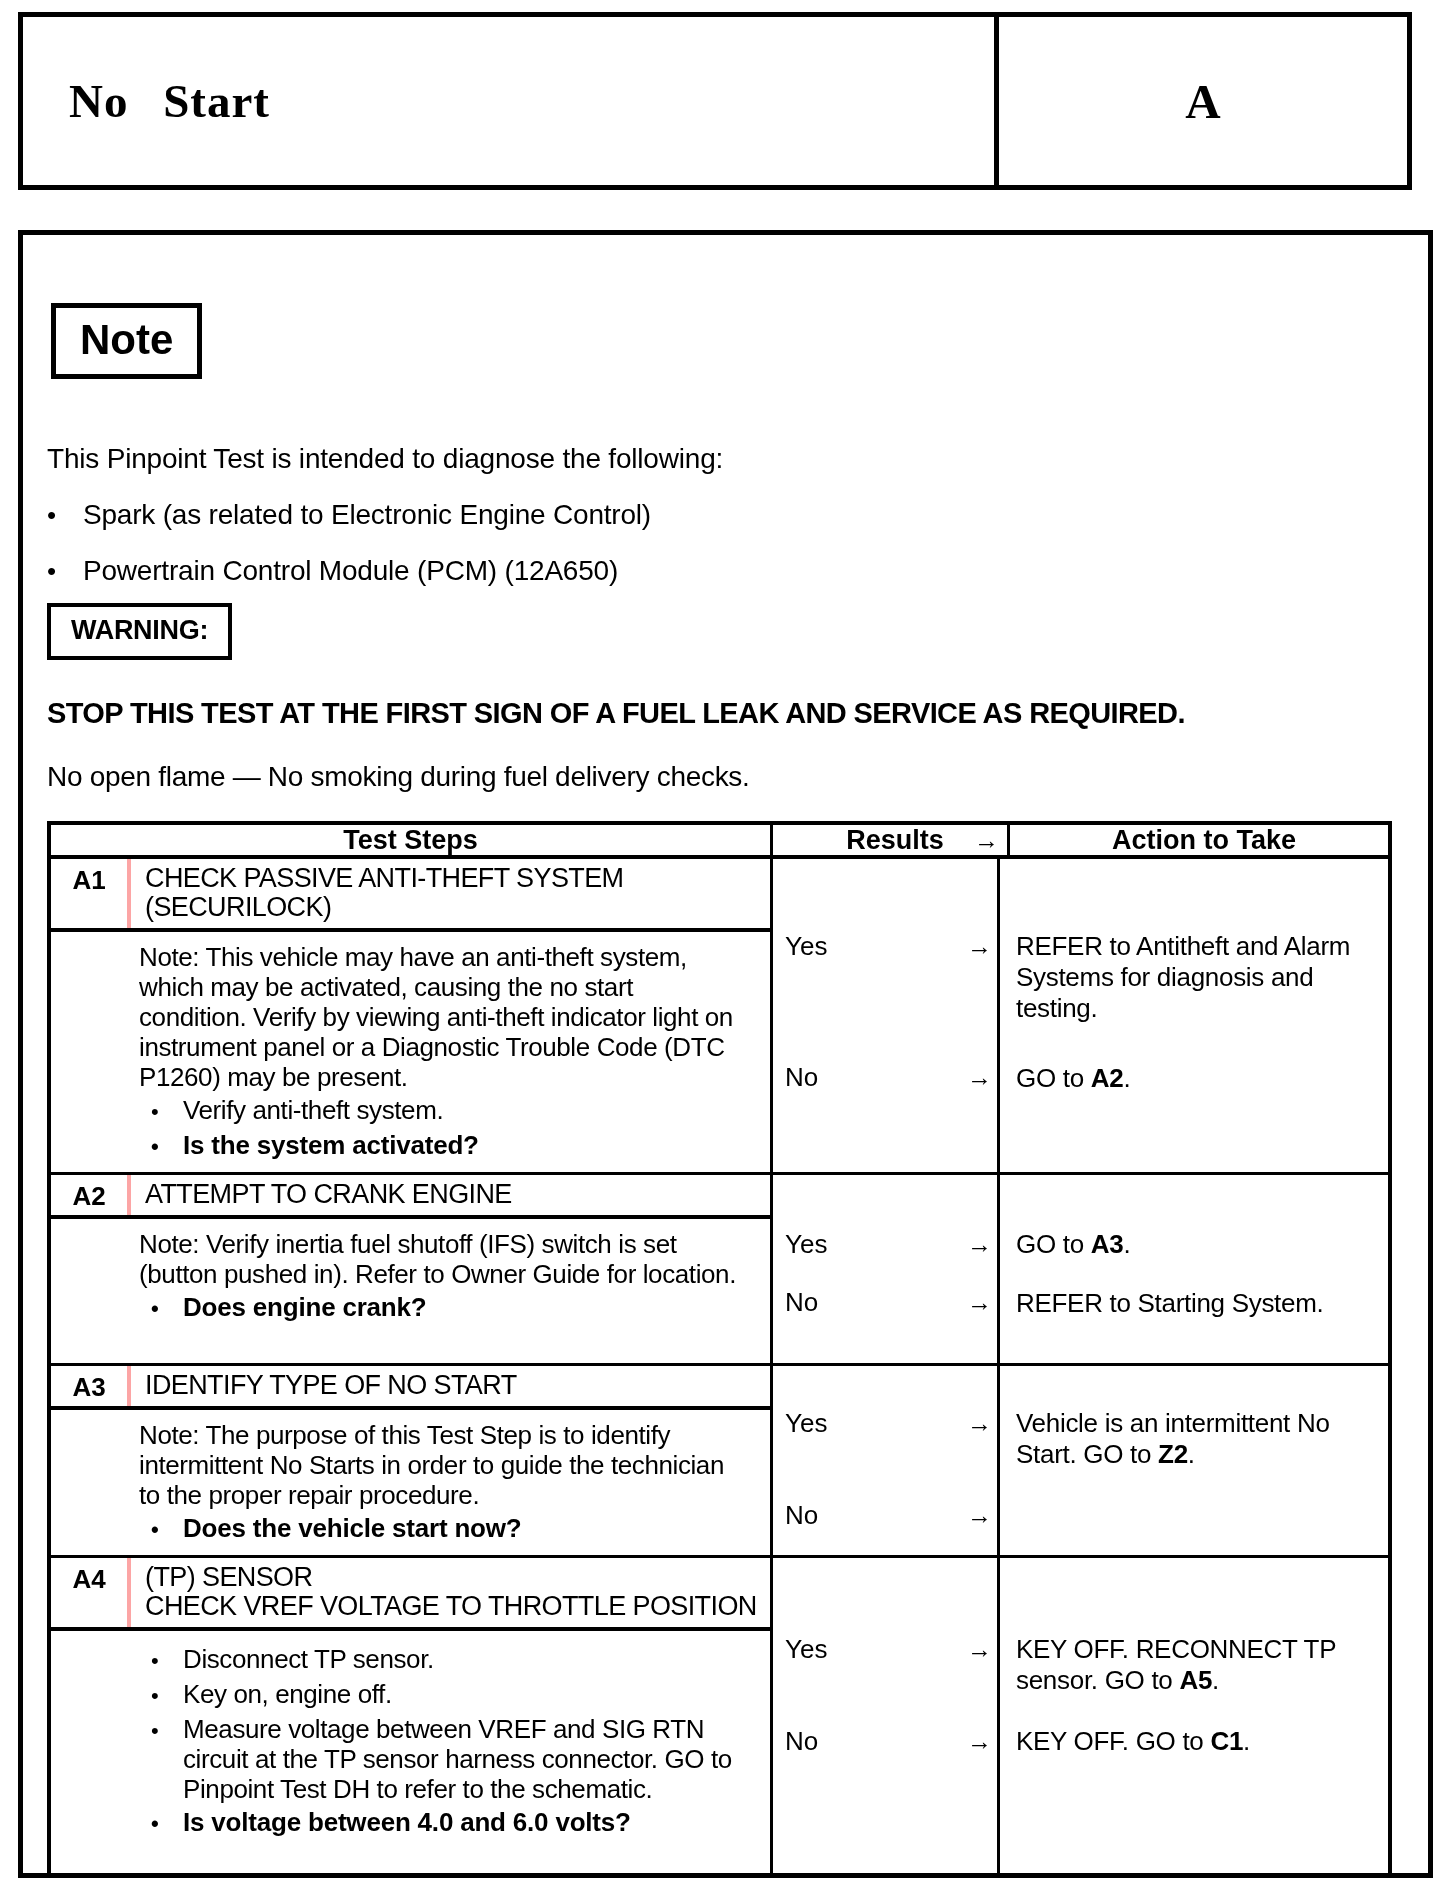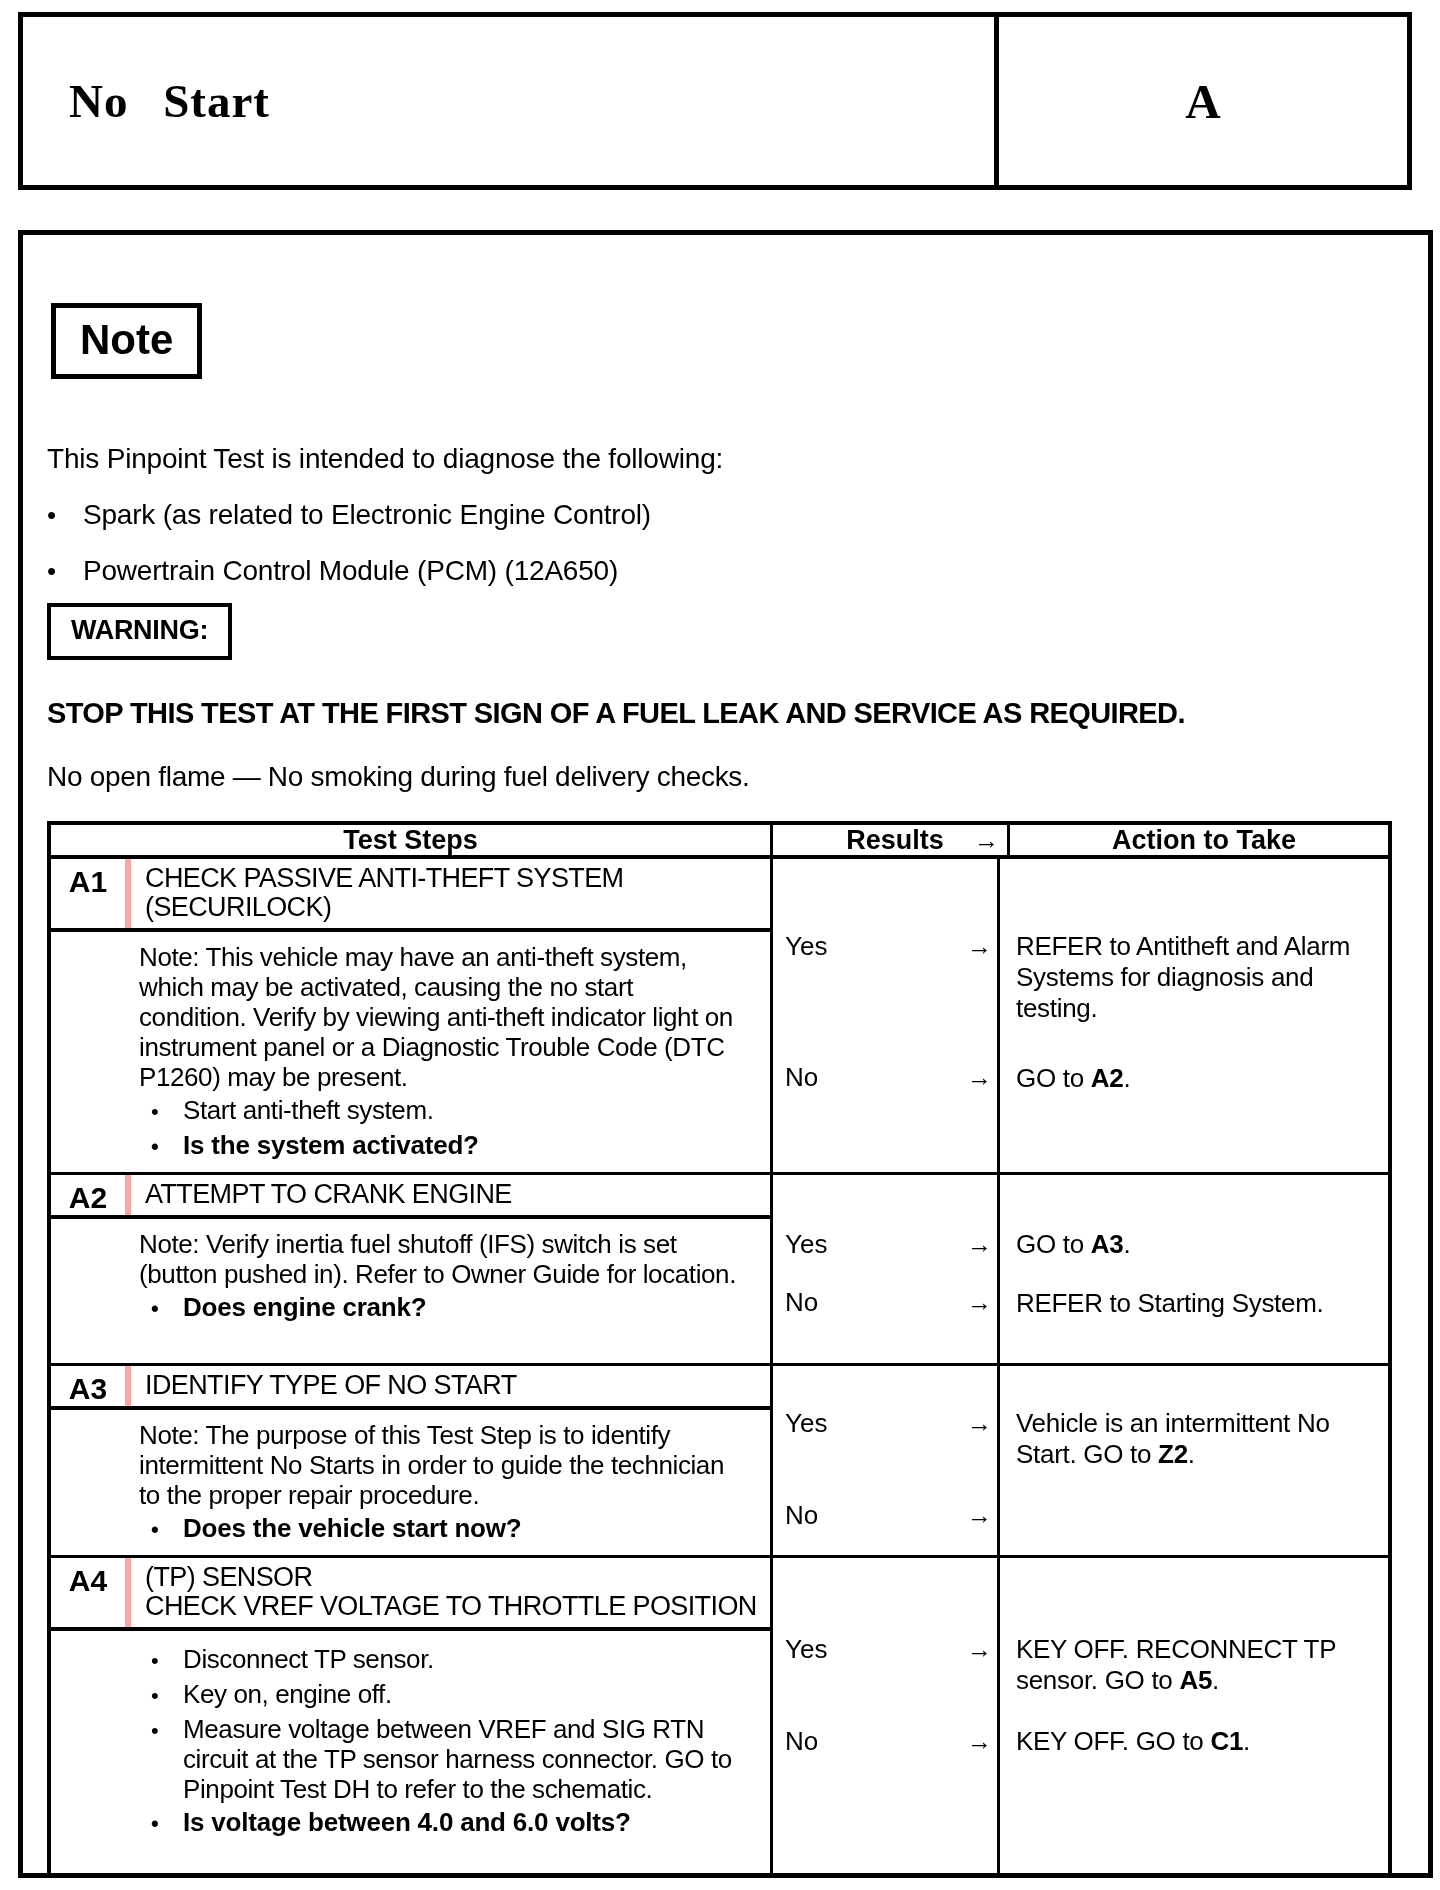--- a/index.html
+++ b/index.html
@@ -96,22 +96,22 @@
   }
   .th-arrow { position: absolute; right: 8px; font-weight: normal; font-size: 25px; top: 1px; }
   .th-action { flex: 1; display: flex; align-items: center; justify-content: center; font-size: 27px; }
 
   .row-group { display: flex; border-top: 3px solid #000; }
   .row-group:first-child { border-top: none; }
 
   .steps-col { width: 722px; border-right: 3px solid #000; }
   .title-row { display: flex; border-bottom: 4px solid #000; }
   .step-id {
-    width: 80px; border-right: 6px solid #fca5a5;
-    font-weight: bold; font-size: 30px;
+    width: 80px; border-right: 4px solid #fca5a5;
+    font-weight: bold; font-size: 26px;
     text-align: center; padding-top: 6px;
   }
   .step-title {
     flex: 1; padding: 5px 10px 6px 14px;
     font-size: 27px; line-height: 29px; letter-spacing: -0.6px;
   }
   .note-area {
     padding: 10px 24px 10px 88px;
     line-height: 30px; letter-spacing: -0.4px;
   }
@@ -210,21 +210,21 @@
               <div class="step-id">A1</div>
               <div class="step-title">
                 <div>CHECK PASSIVE ANTI-THEFT SYSTEM</div>
                 <div>(SECURILOCK)</div>
               </div>
             </div>
             <div class="note-area">
               <div class="note-text">Note: This vehicle may have an anti-theft system, which may be activated, causing the no start condition. Verify by viewing anti-theft indicator light on instrument panel or a Diagnostic Trouble Code (DTC P1260) may be present.</div>
               <div class="bullet-item">
                 <span class="bullet-marker">•</span>
-                <span class="bullet-text">Start anti-theft system.</span>
+                <span class="bullet-text">Verify anti-theft system.</span>
               </div>
               <div class="bullet-item bold">
                 <span class="bullet-marker">•</span>
                 <span class="bullet-text">Is the system activated?</span>
               </div>
             </div>
           </div>
           <div class="results-col">
             <div class="result-line">
               <span class="result-label">Yes</span>

